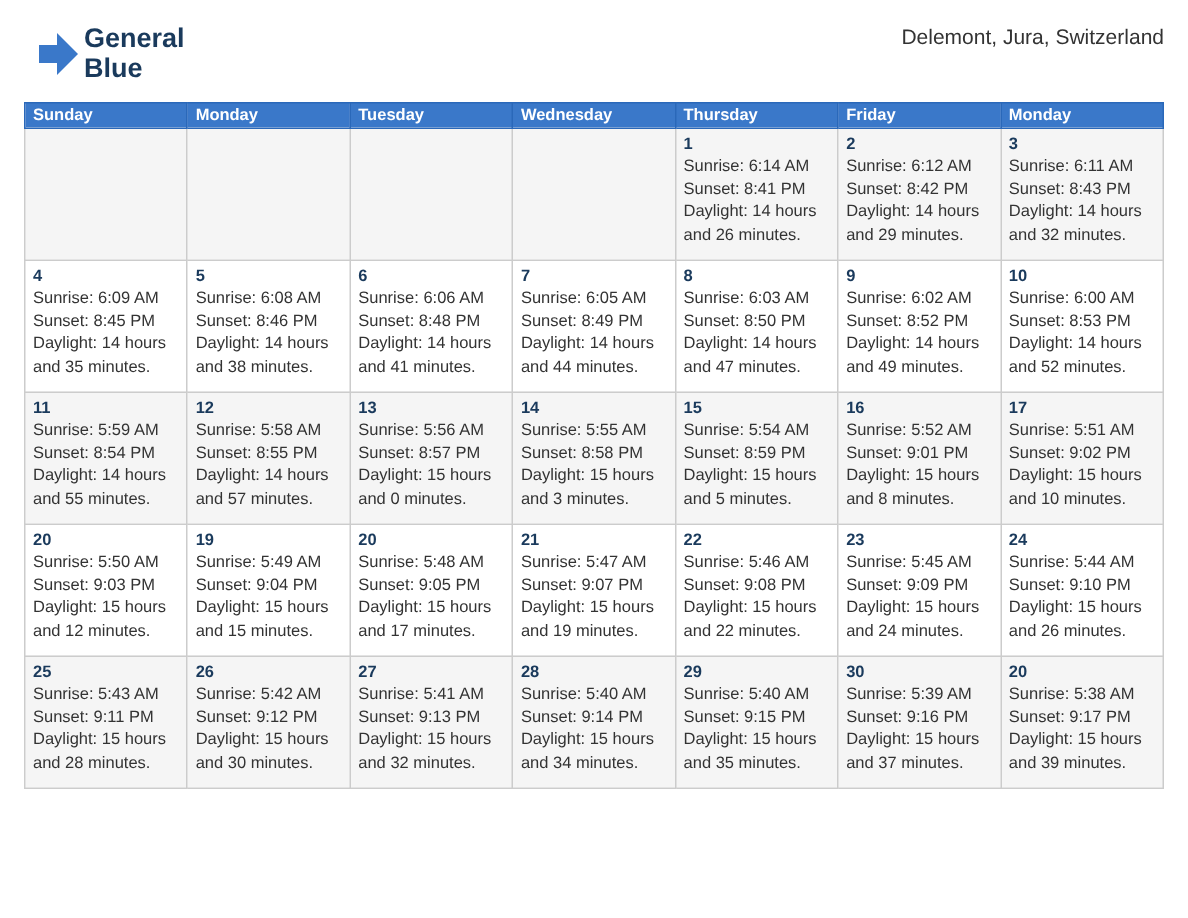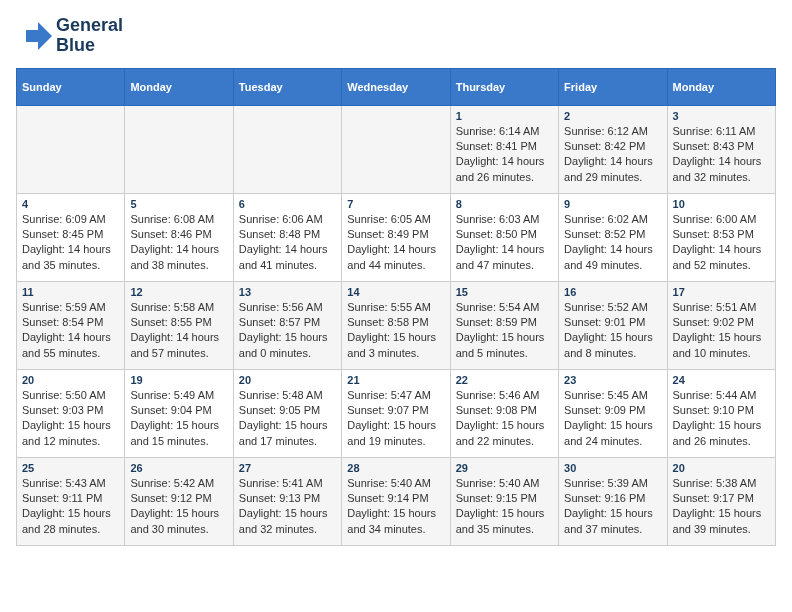--- a/index.html
+++ b/index.html
@@ -45,21 +45,21 @@
     }
     table {
       width: 100%;
       border-collapse: collapse;
       font-size: 10px;
     }
     thead th {
       background-color: #3a78c9;
       color: #fff;
       text-align: left;
-      padding: 12px 5px;
+      padding: 2px 5px;
       font-size: 11px;
       font-weight: bold;
       border: 1px solid #2a68b9;
     }
     tbody td {
       border: 1px solid #ccc;
       vertical-align: top;
       padding: 4px 5px;
       height: 88px;
       width: 108px;
@@ -91,20 +91,21 @@
       <rect x="0" y="0" width="36" height="36" fill="white"></rect>
 
       <polygon points="22,4 36,18 22,32 22,24 10,24 10,12 22,12" fill="#3a78c9"></polygon>
     </svg>
     <div class="logo-text">
       <span>General</span><br>
       <span>Blue</span>
     </div>
   </div>
   <div class="title-block">
+    <div class="subtitle">Delemont, Jura, Switzerland</div>
   </div>
 </div>
 
 <table>
   <thead>
     <tr>
     <th>Sunday</th>
         <th>Monday</th>
         <th>Tuesday</th>
         <th>Wednesday</th>

